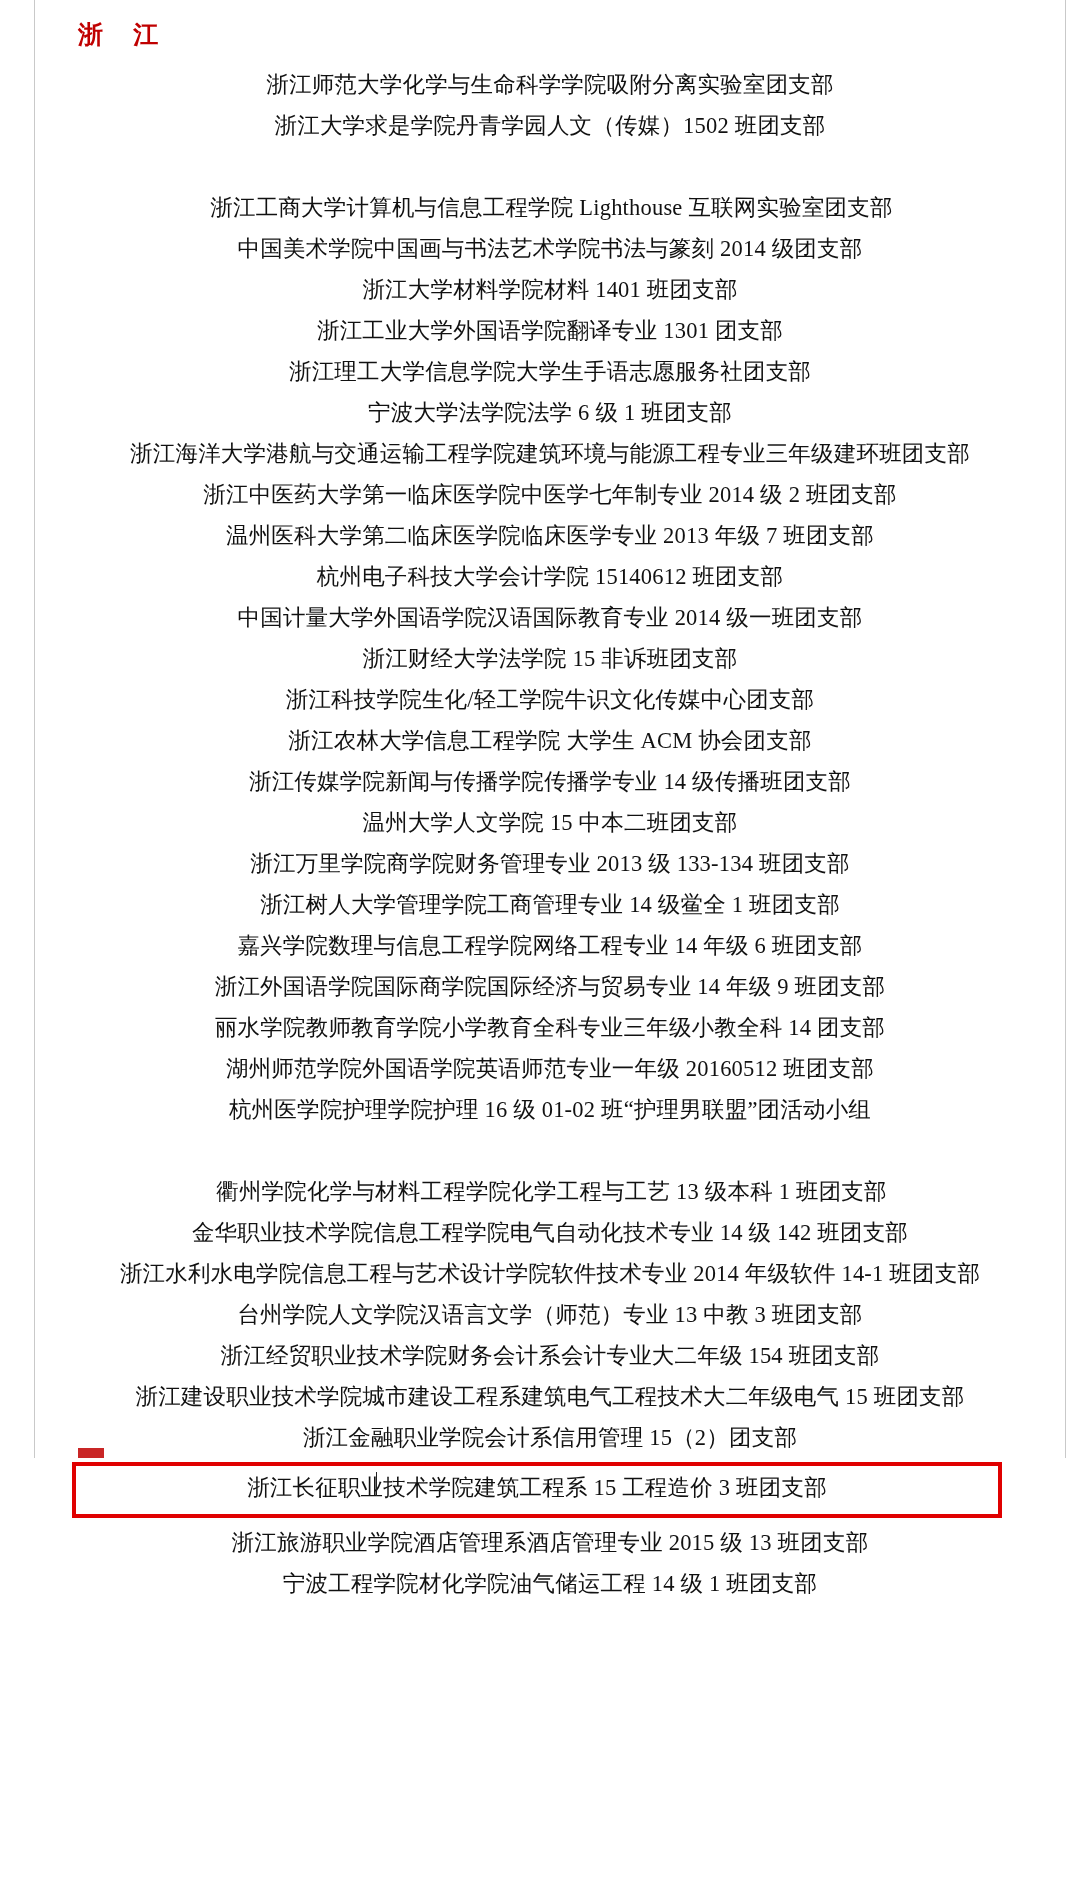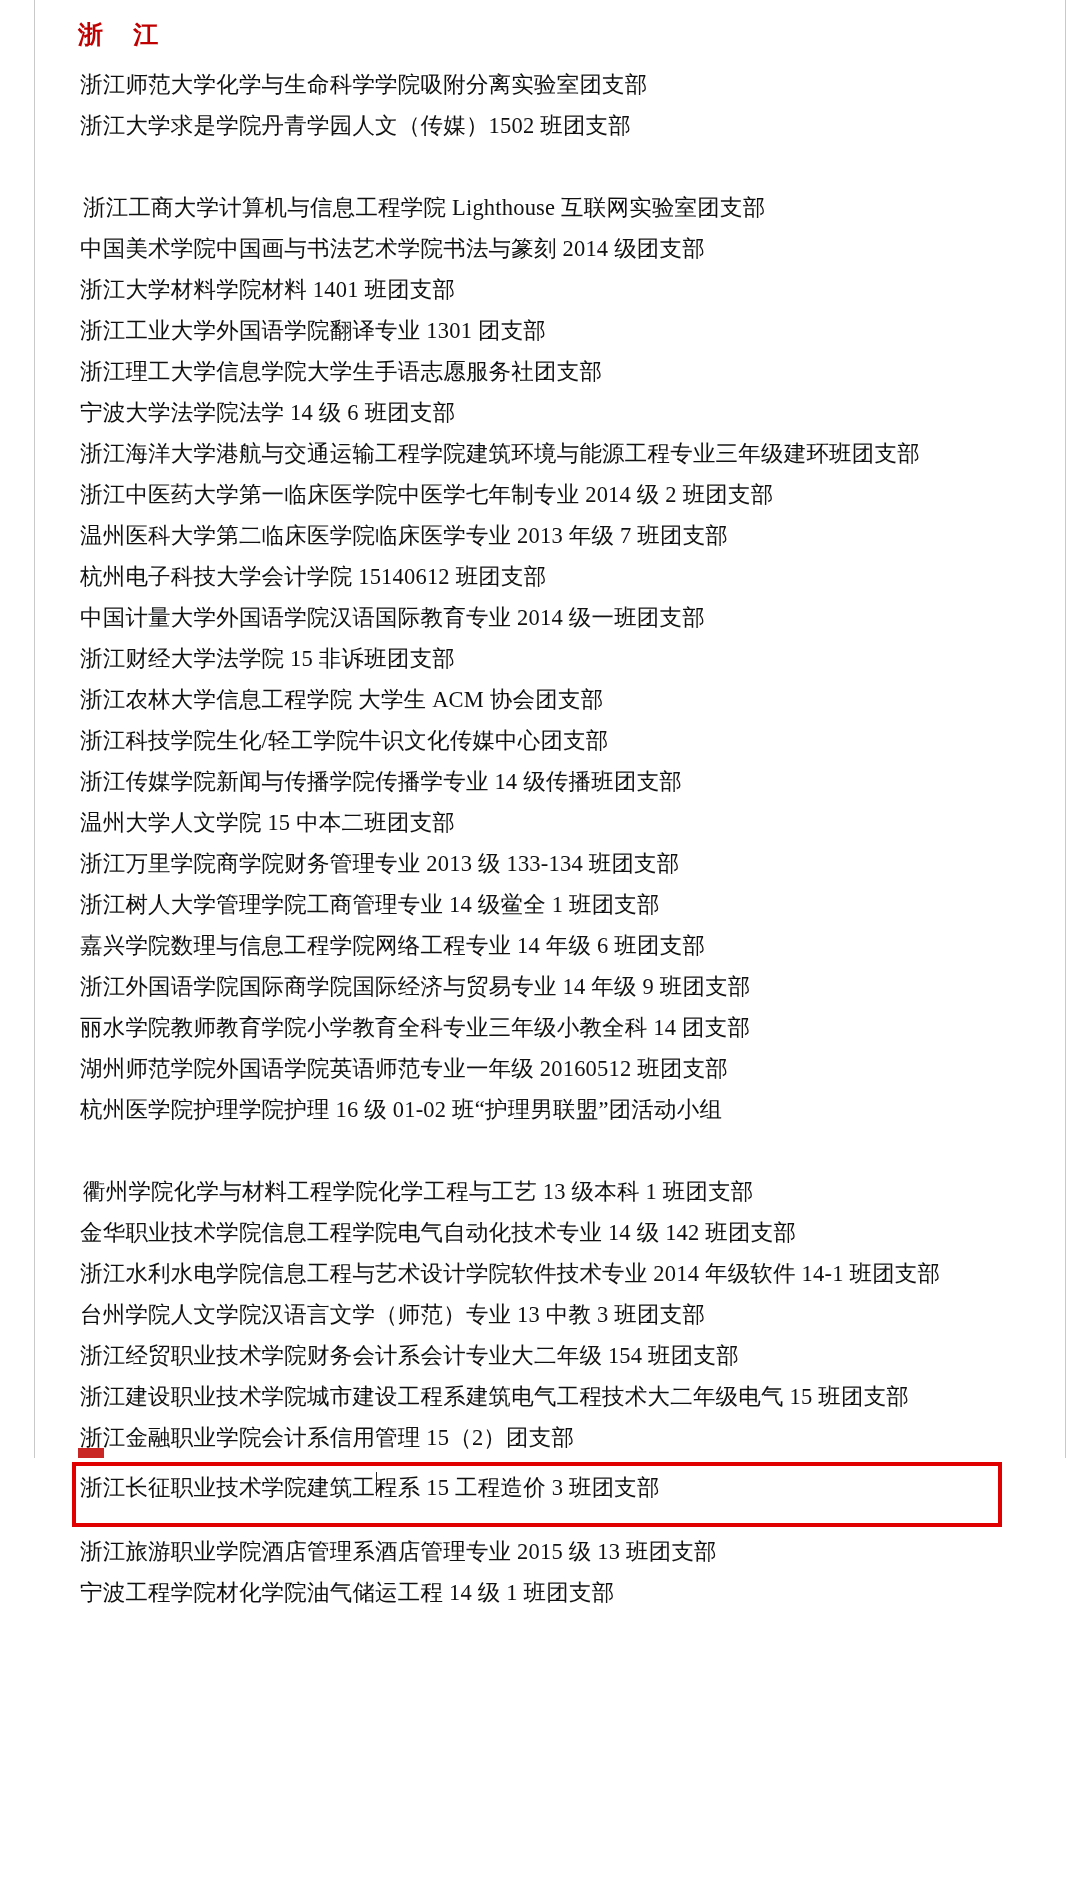--- a/index.html
+++ b/index.html
@@ -36,39 +36,40 @@
     font-weight: bold;
     color: #c00000;
     letter-spacing: 12px;
     margin: 6px 0 0 18px;
     line-height: 1.5;
   }
   .entries {
     margin: 10px 0 0 0;
     padding: 0;
     list-style: none;
+    text-align: center;
   }
   .entry {
     font-size: 22.5px;
     line-height: 41px;
     color: #111111;
     margin-left: 18px;
     padding-left: 2px;
     white-space: normal;
     letter-spacing: 0.2px;
   }
   .entry.spacer-before {
     margin-top: 41px;
     margin-left: 21px;
   }
   .entry.highlight {
     position: relative;
     border: 4px solid #e00000;
     display: block;
-    padding: 1px 4px 15px 4px;
+    padding: 1px 4px 6px 4px;
     margin-left: 12px;
     margin-right: 18px;
     margin-top: 4px;
     margin-bottom: 4px;
     box-sizing: border-box;
   }
   .caret {
     position: absolute;
     width: 1px;
     height: 24px;
@@ -96,29 +97,29 @@
   <div class="province-title">浙 江</div>
 
   <ul class="entries" id="entry-list">
       <li class="entry">浙江师范大学化学与生命科学学院吸附分离实验室团支部</li>
       <li class="entry">浙江大学求是学院丹青学园人文（传媒）1502 班团支部</li>
       <li class="entry spacer-before">浙江工商大学计算机与信息工程学院 Lighthouse 互联网实验室团支部</li>
       <li class="entry">中国美术学院中国画与书法艺术学院书法与篆刻 2014 级团支部</li>
       <li class="entry">浙江大学材料学院材料 1401 班团支部</li>
       <li class="entry">浙江工业大学外国语学院翻译专业 1301 团支部</li>
       <li class="entry">浙江理工大学信息学院大学生手语志愿服务社团支部</li>
-      <li class="entry">宁波大学法学院法学 14 级 6 班团支部</li>
+      <li class="entry">宁波大学法学院法学 6 级 1 班团支部</li>
       <li class="entry">浙江海洋大学港航与交通运输工程学院建筑环境与能源工程专业三年级建环班团支部</li>
       <li class="entry">浙江中医药大学第一临床医学院中医学七年制专业 2014 级 2 班团支部</li>
       <li class="entry">温州医科大学第二临床医学院临床医学专业 2013 年级 7 班团支部</li>
       <li class="entry">杭州电子科技大学会计学院 15140612 班团支部</li>
       <li class="entry">中国计量大学外国语学院汉语国际教育专业 2014 级一班团支部</li>
       <li class="entry">浙江财经大学法学院 15 非诉班团支部</li>
+      <li class="entry">浙江科技学院生化/轻工学院牛识文化传媒中心团支部</li>
       <li class="entry">浙江农林大学信息工程学院 大学生 ACM 协会团支部</li>
-      <li class="entry">浙江科技学院生化/轻工学院牛识文化传媒中心团支部</li>
       <li class="entry">浙江传媒学院新闻与传播学院传播学专业 14 级传播班团支部</li>
       <li class="entry">温州大学人文学院 15 中本二班团支部</li>
       <li class="entry">浙江万里学院商学院财务管理专业 2013 级 133-134 班团支部</li>
       <li class="entry">浙江树人大学管理学院工商管理专业 14 级鲎全 1 班团支部</li>
       <li class="entry">嘉兴学院数理与信息工程学院网络工程专业 14 年级 6 班团支部</li>
       <li class="entry">浙江外国语学院国际商学院国际经济与贸易专业 14 年级 9 班团支部</li>
       <li class="entry">丽水学院教师教育学院小学教育全科专业三年级小教全科 14 团支部</li>
       <li class="entry">湖州师范学院外国语学院英语师范专业一年级 20160512 班团支部</li>
       <li class="entry">杭州医学院护理学院护理 16 级 01-02 班“护理男联盟”团活动小组</li>
       <li class="entry spacer-before">衢州学院化学与材料工程学院化学工程与工艺 13 级本科 1 班团支部</li>

